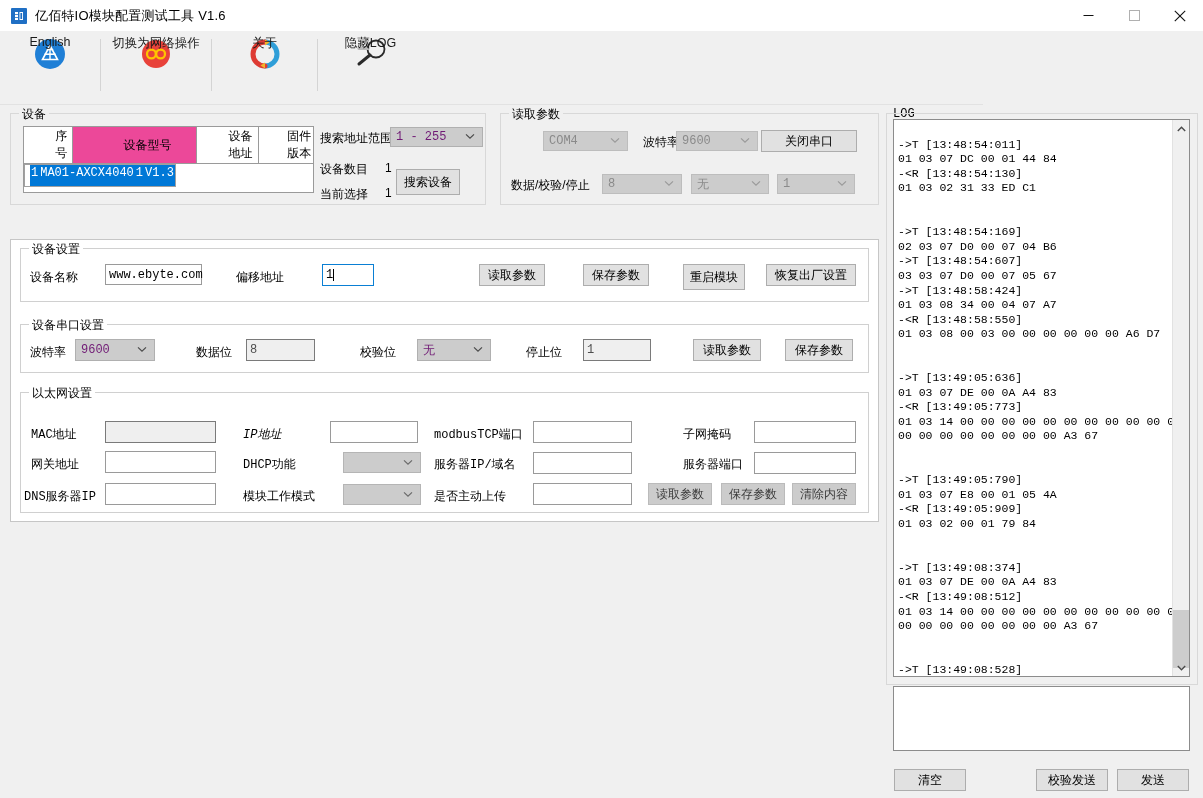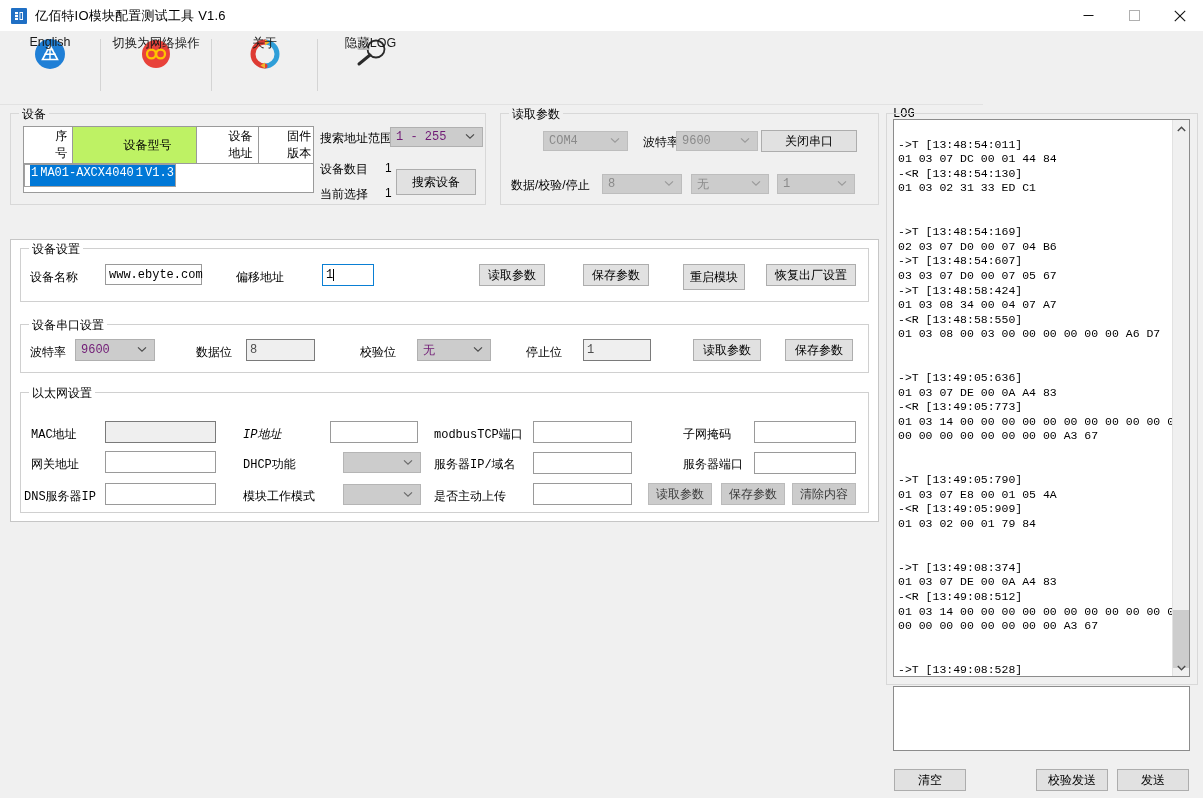--- a/index.html
+++ b/index.html
@@ -62,21 +62,21 @@
     position: absolute; background: #fff; border: 1px solid #9a9a9a;
     font-family: "Liberation Mono", "DejaVu Sans Mono", monospace;
     font-size: 12px;
   }
   .devtable table { border-collapse: collapse; width: 100%; table-layout: fixed; }
   .devtable th {
     font-weight: normal; font-family: "Liberation Sans", sans-serif;
     height: 20px; border-right: 1px solid #9a9a9a; border-bottom: 1px solid #9a9a9a;
     background: #ffffff; text-align: center; font-size: 12px; padding-left: 28px;
   }
-  .devtable th.hl { background: #bef264; }
+  .devtable th.hl { background: #ec4899; }
   .devtable th:last-child { border-right: none; }
   .devtable td {
     height: 21px; text-align: center; font-size: 12px;
     font-family: "Liberation Mono", "DejaVu Sans Mono", monospace;
   }
   .devtable tr.sel td { background: #0078d7; color: #fff; }
 
   
   .lbl { position: absolute; font-size: 12px; color: #000; white-space: nowrap; }
   .lblm { position: absolute; font-size: 12px; color: #000; white-space: nowrap;
@@ -277,21 +277,21 @@
       <svg width="10" height="7" viewBox="0 0 10 7">
           <path d="M1 1.4 L5 5.2 L9 1.4" fill="none" stroke="#4a4a4a" stroke-width="1.2"></path>
         </svg>
     </span>
   </div>
 
   <div class="lbl" style="left:320px; top:161px;">设备数目</div>
   <div class="lbl" style="left:385px; top:161px;">1</div>
   <div class="lbl" style="left:320px; top:186px;">当前选择</div>
   <div class="lbl" style="left:385px; top:186px;">1</div>
-  <div class="btn" style="left:396px; top:169px; width:80px; height:26px;text-align:center;">搜索设备</div>
+  <div class="btn" style="left:396px; top:169px; width:64px; height:26px;text-align:center;">搜索设备</div>
 
   <div class="group" style="left:500px; top:113px; width:379px; height:92px;">
     <div class="legend">读取参数</div>
   </div>
 
   <div class="lbl" style="left:511px; top:134px;margin-left:36px;">端口</div>
   <div class="sel dis" style="left:543px; top:131px; width:85px; height:20px;">
     <span>COM4</span>
     <span class="arrow">
       <svg width="10" height="7" viewBox="0 0 10 7">

